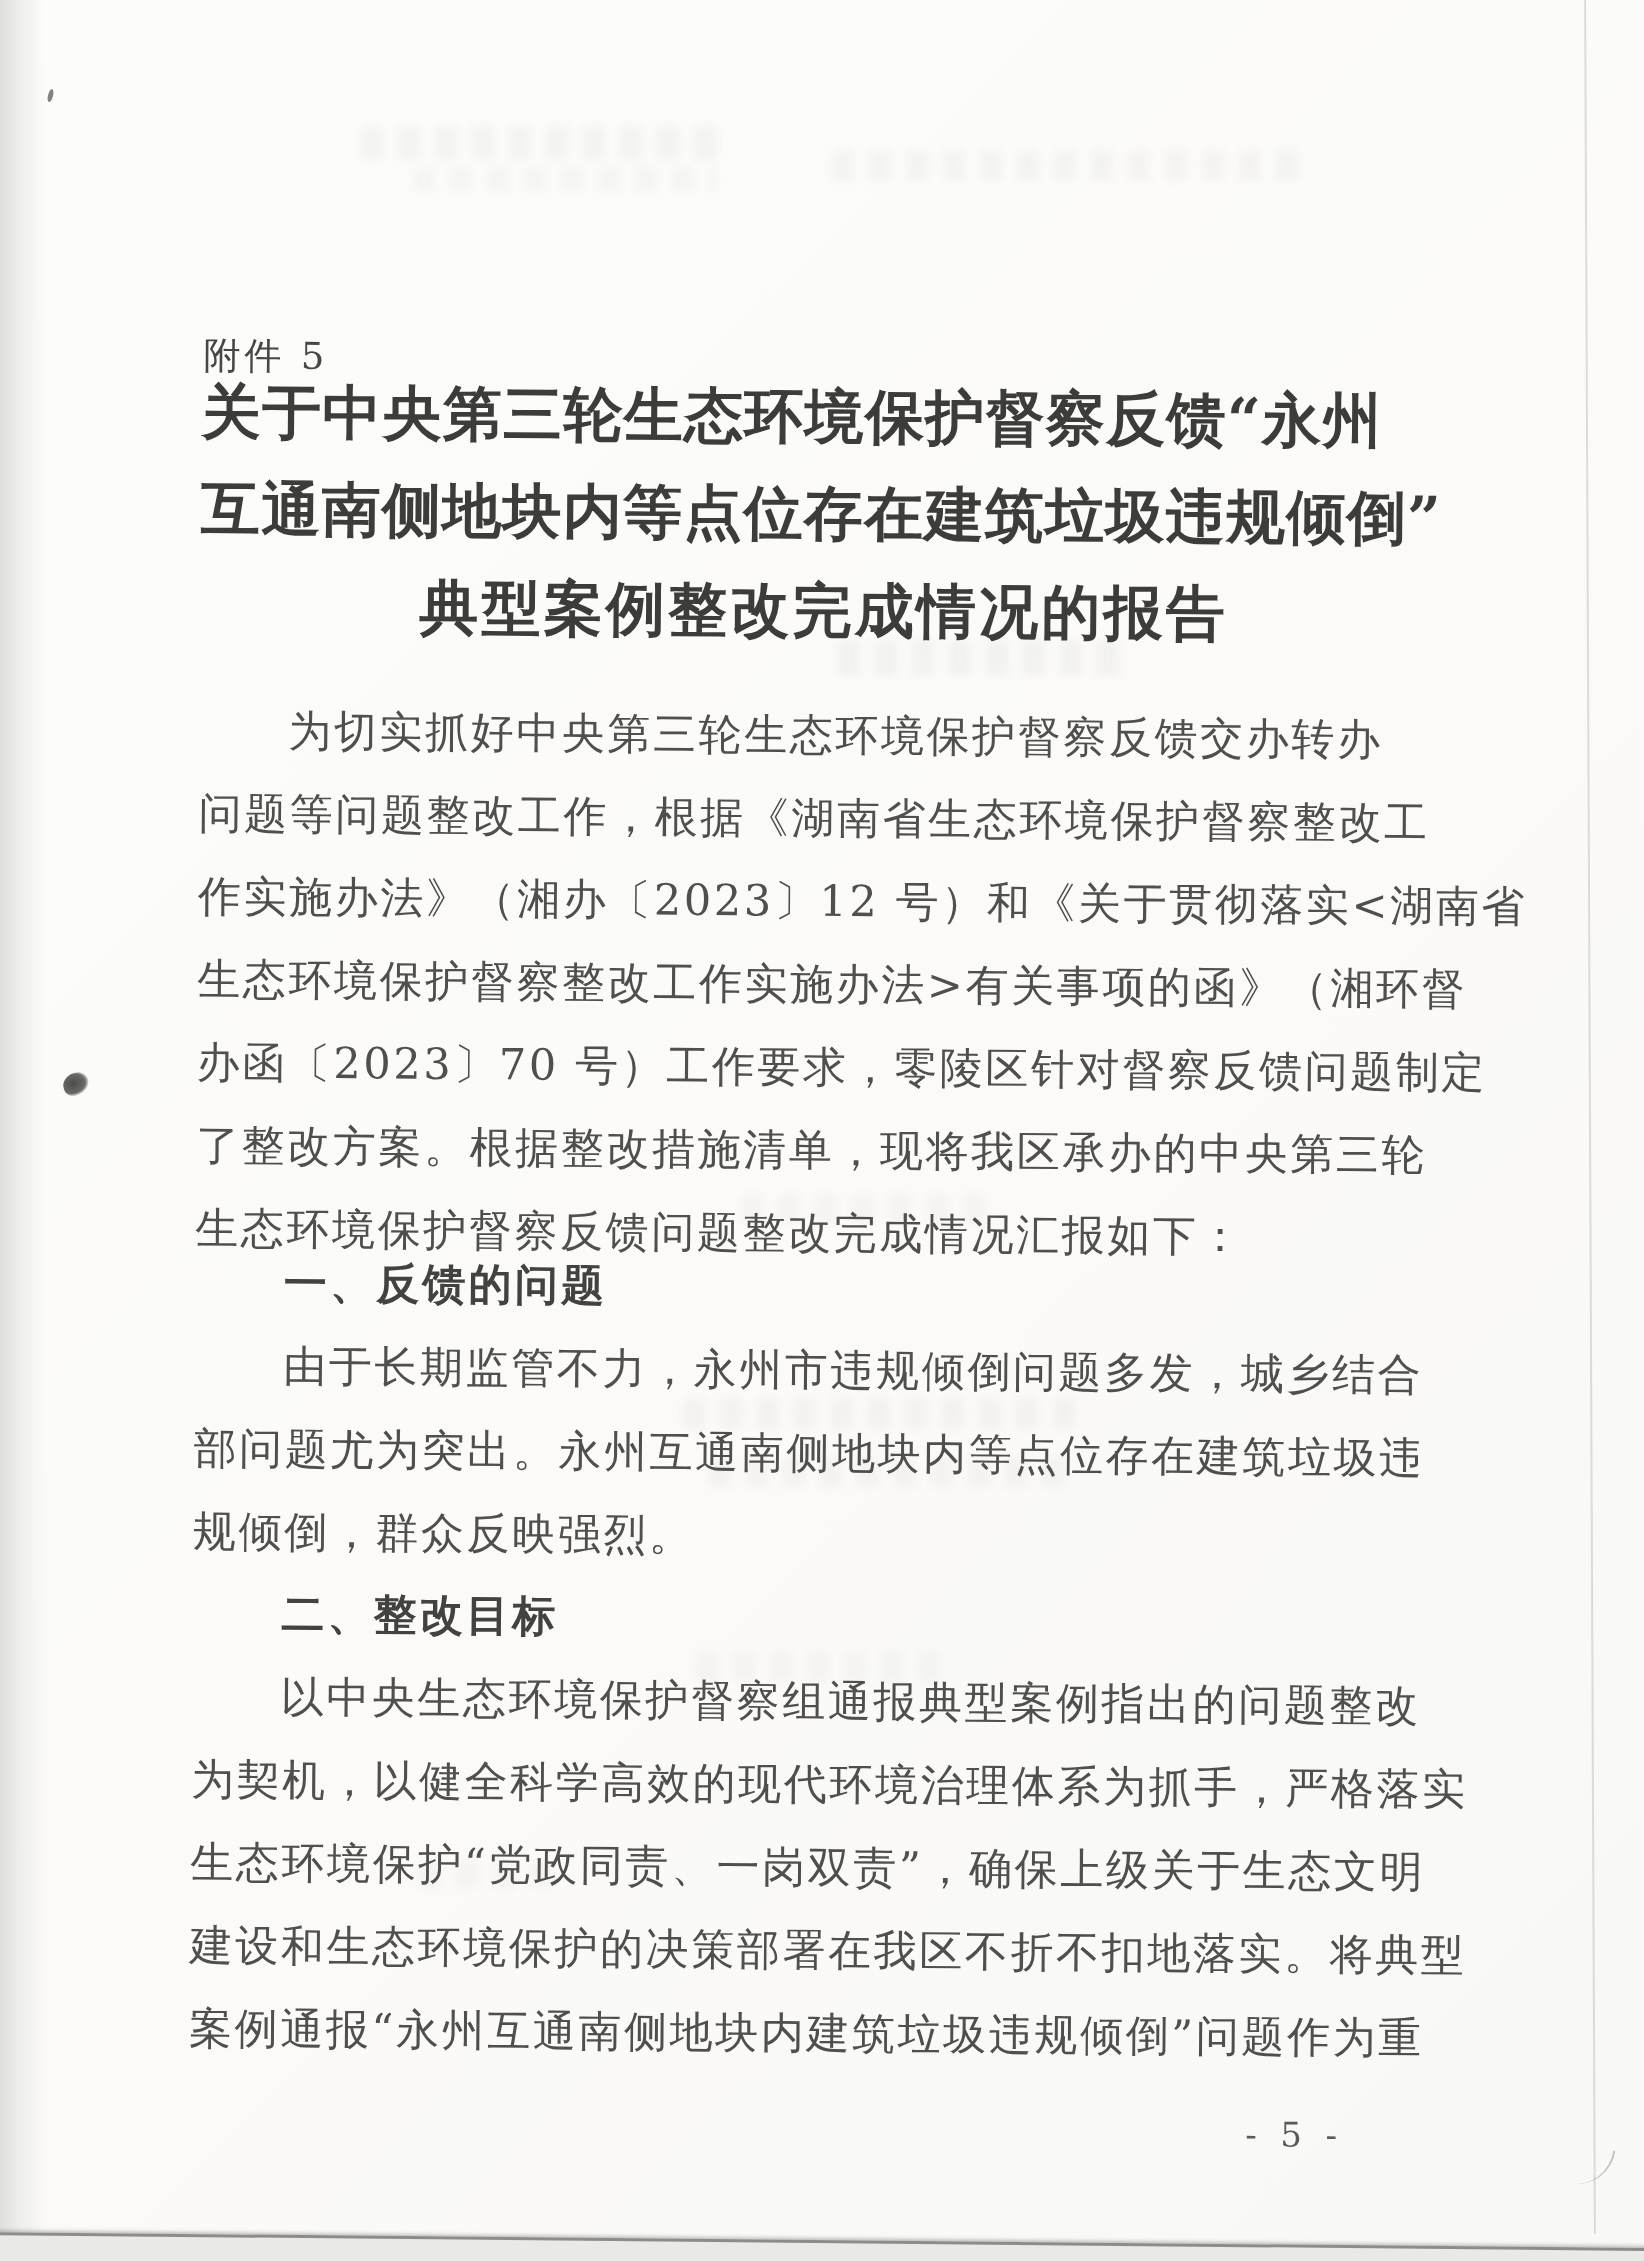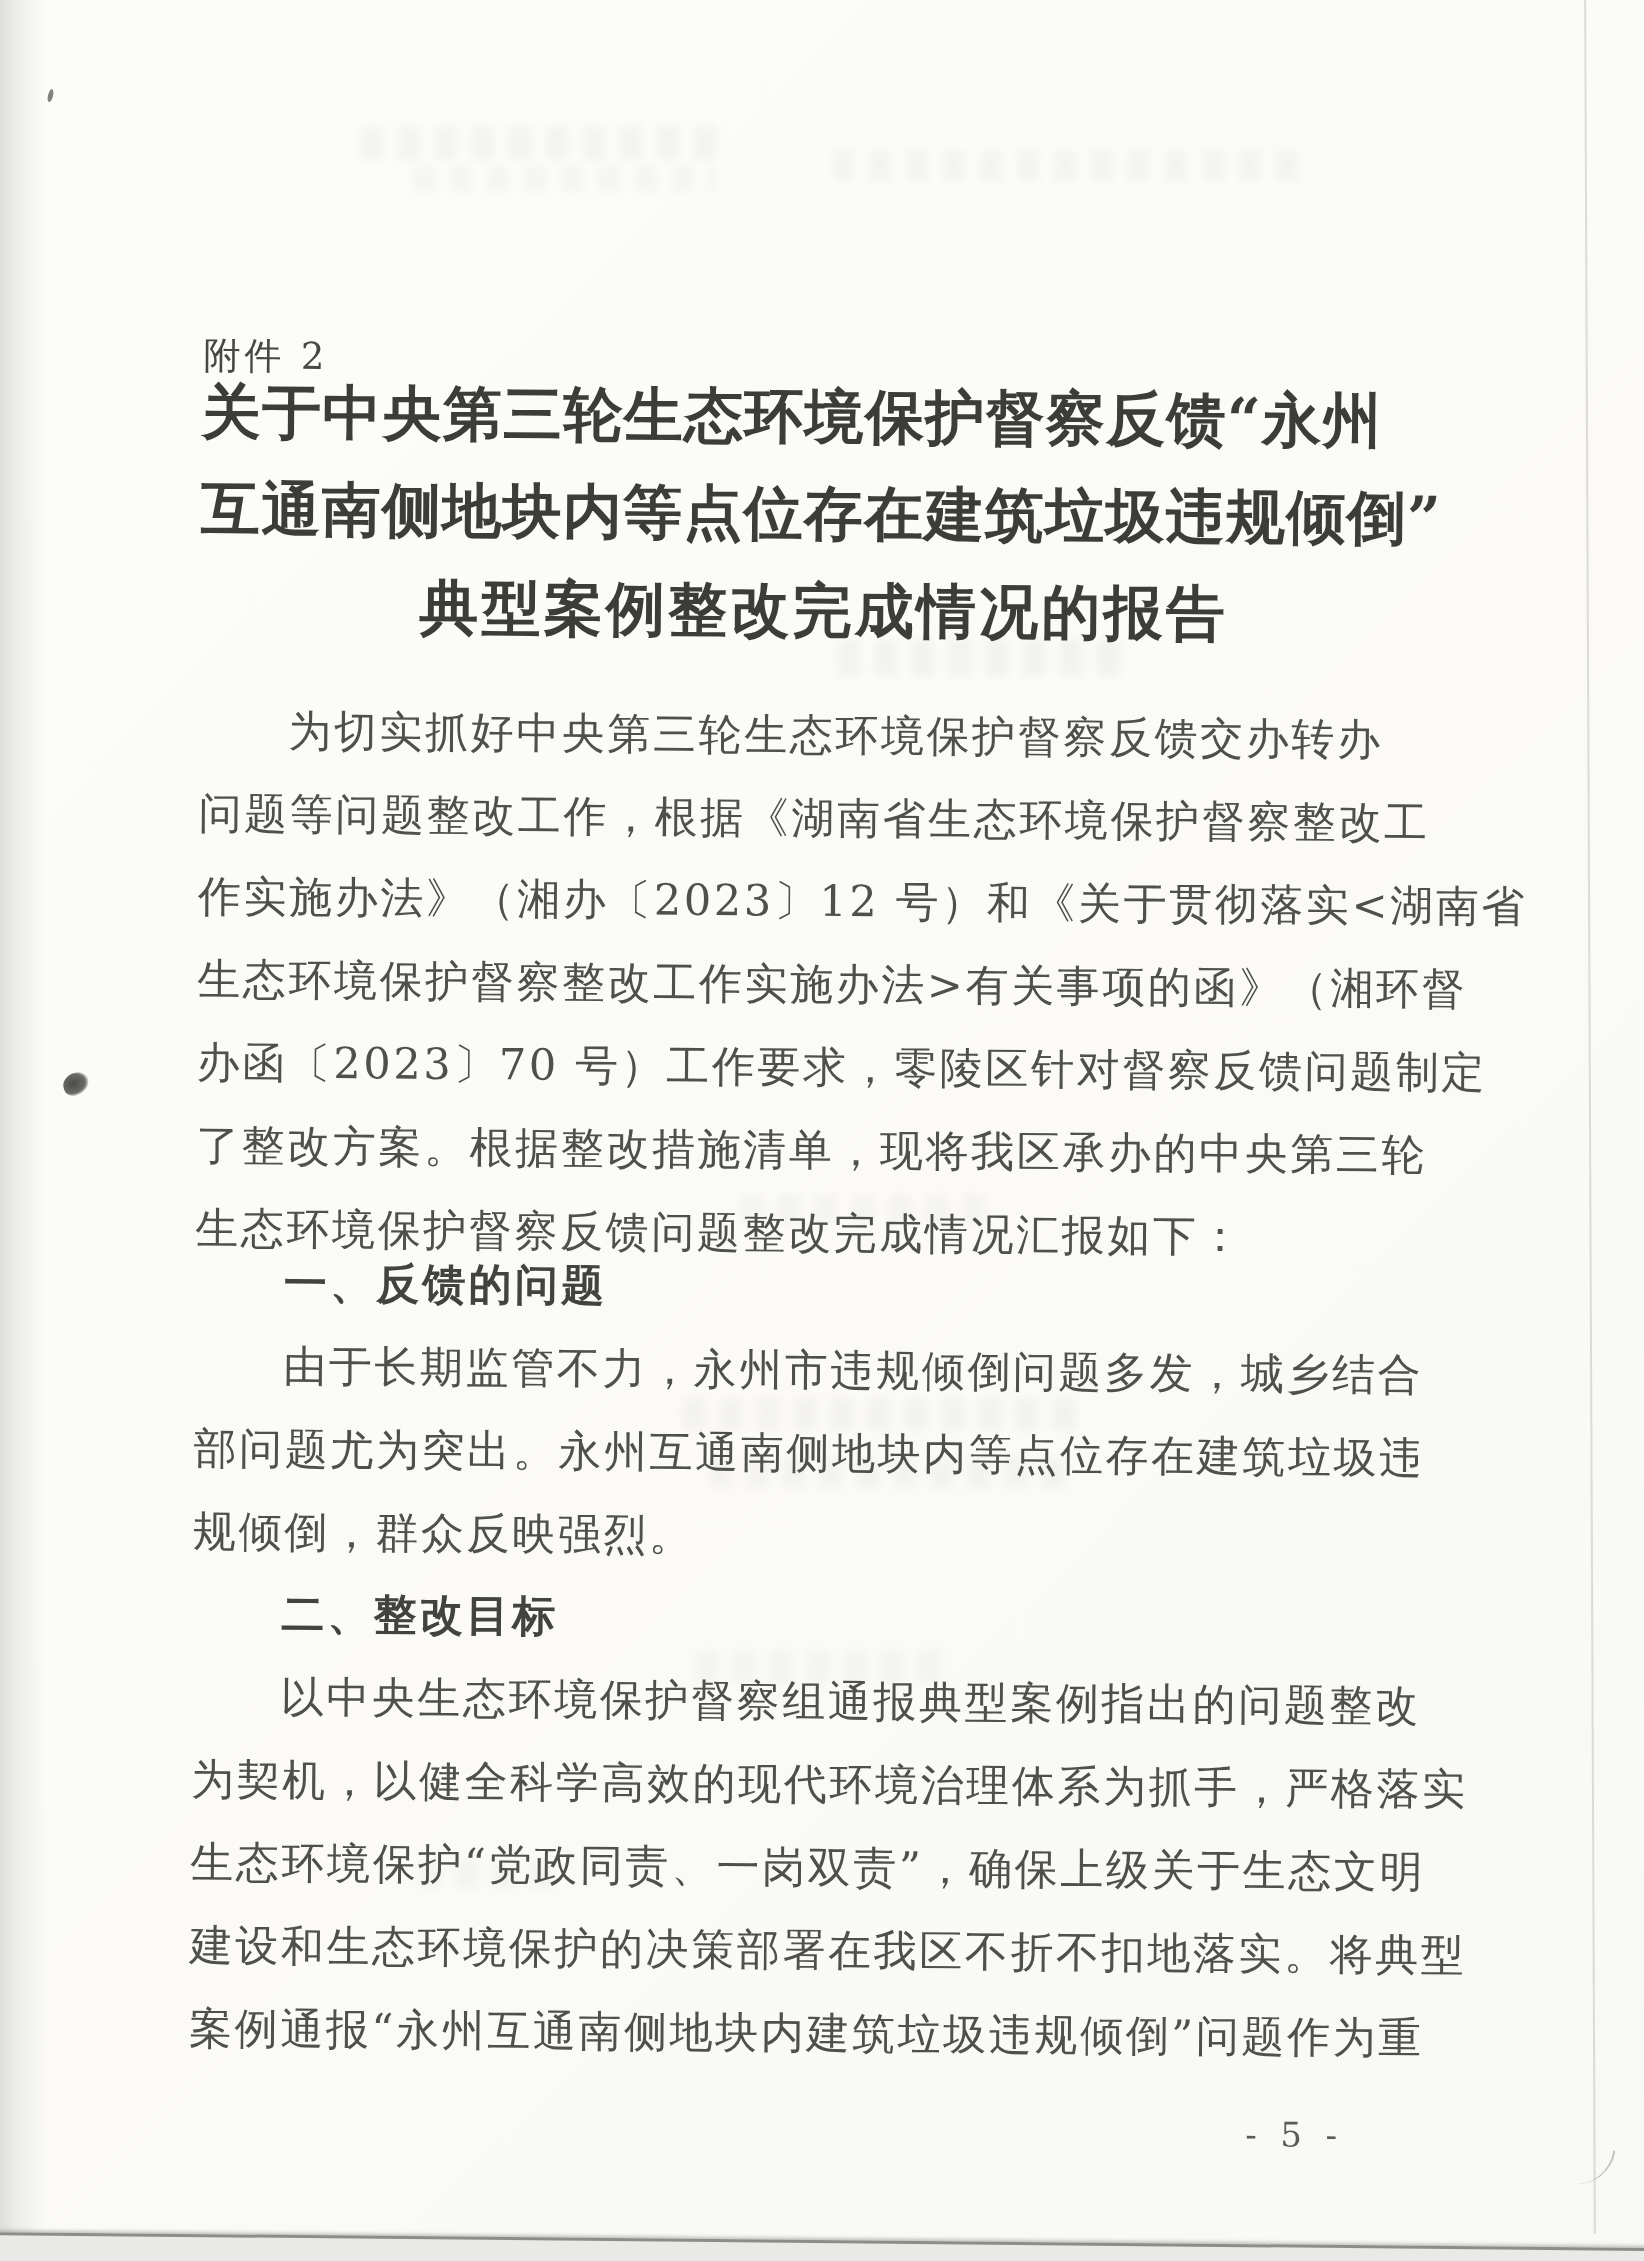--- a/index.html
+++ b/index.html
@@ -119,21 +119,21 @@
   <div class="smudge s5"></div>
   <div class="smudge s6"></div>
   <div class="smudge s7"></div>
   <div class="smudge s8"></div>
   <div class="smudge s9"></div>
   <div class="speck"></div>
   <div class="ink-blot"></div>
 
   <div class="content">
 
-    <div class="attach">附件 2</div>
+    <div class="attach">附件 5</div>
 
     <div class="title">
       <div class="t-line">关于中央第三轮生态环境保护督察反馈“永州</div>
       <div class="t-line">互通南侧地块内等点位存在建筑垃圾违规倾倒”</div>
       <div class="t-line t-center">典型案例整改完成情况的报告</div>
     </div>
 
     <div class="block intro">
       <div class="bodyline indent">为切实抓好中央第三轮生态环境保护督察反馈交办转办</div>
       <div class="bodyline">问题等问题整改工作，根据《湖南省生态环境保护督察整改工</div>

